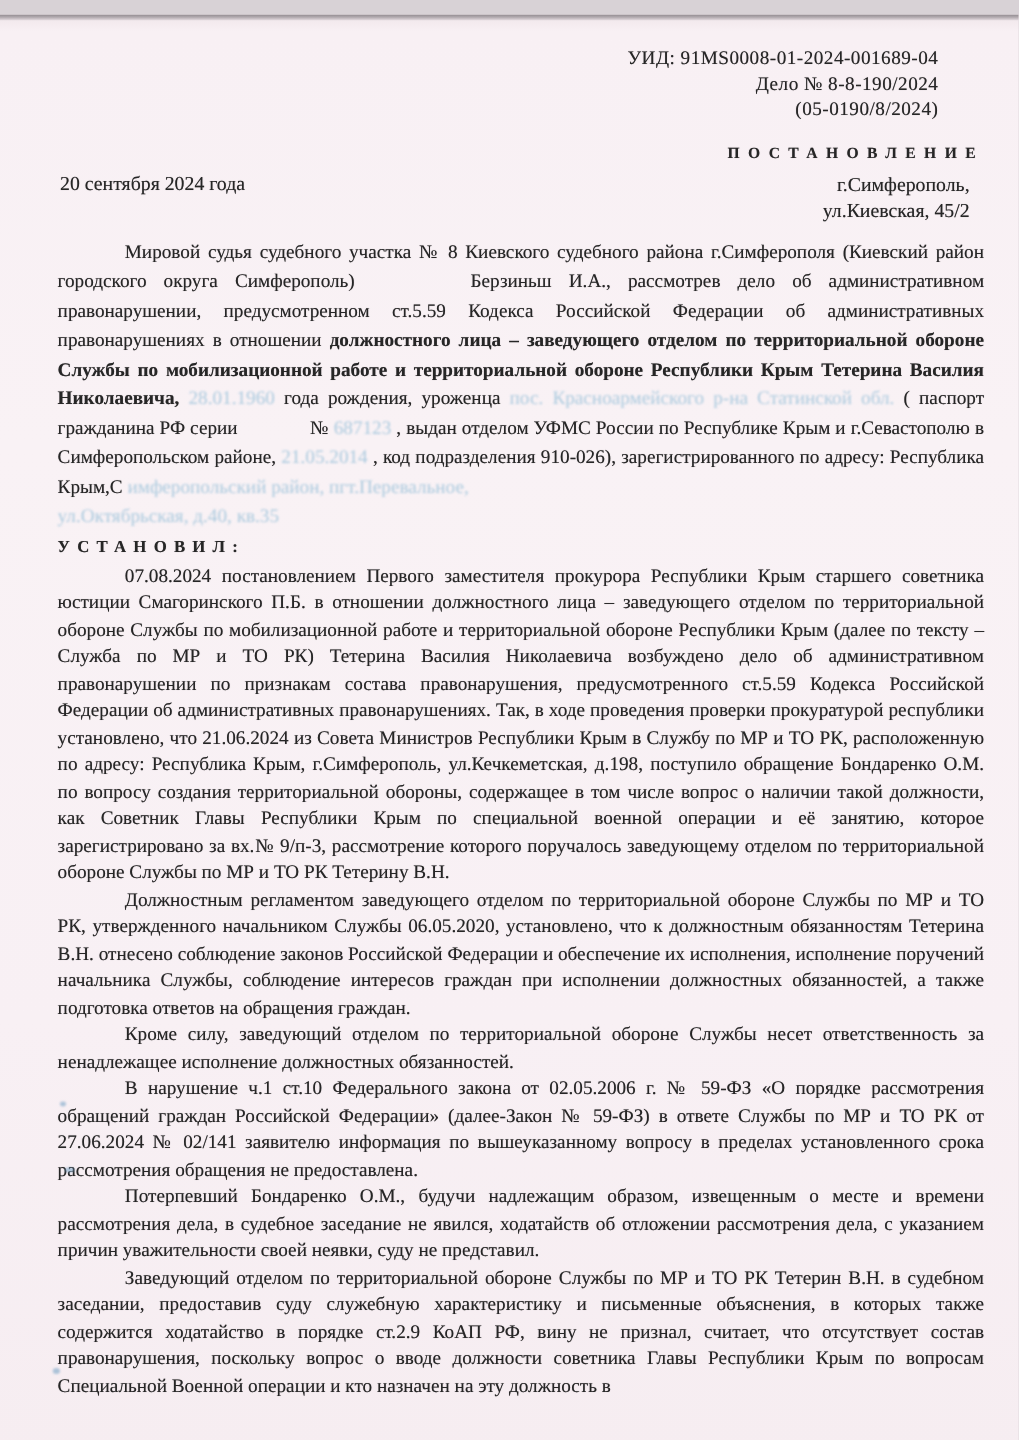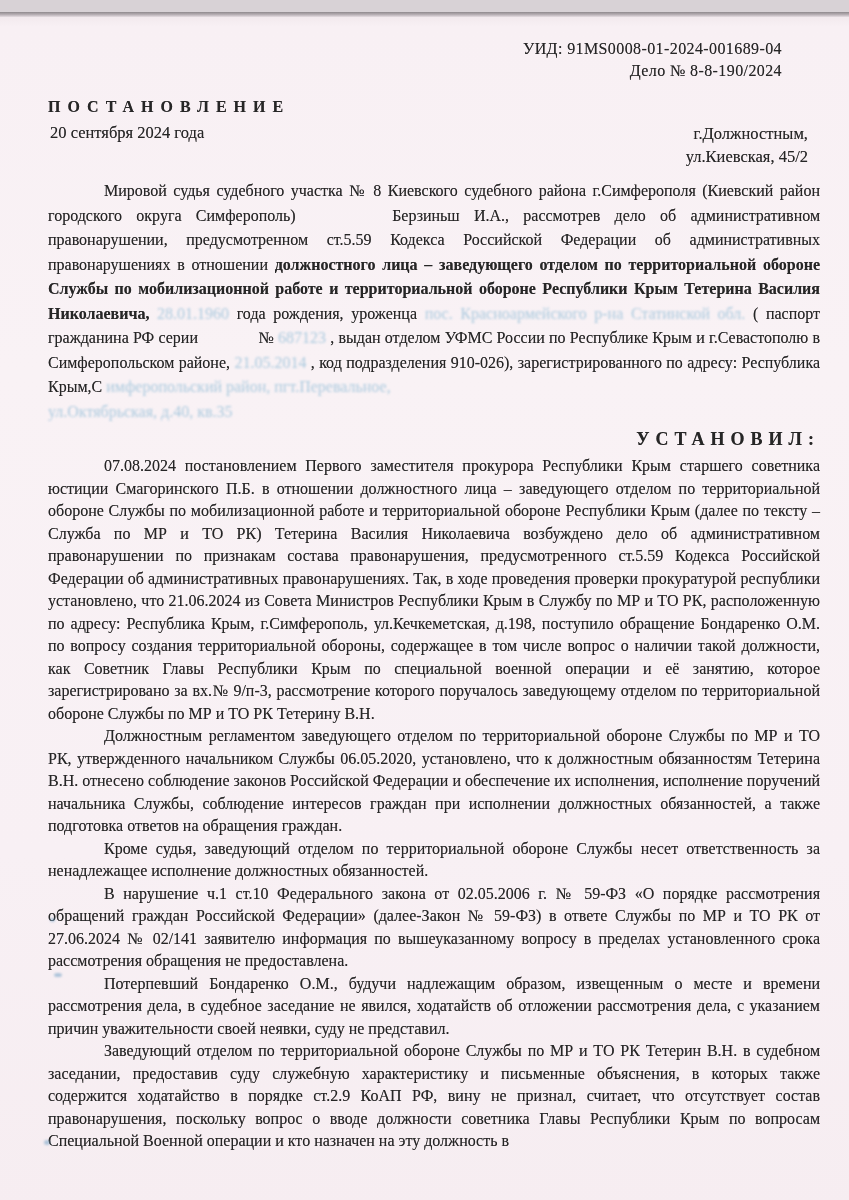--- a/index.html
+++ b/index.html
@@ -33,23 +33,23 @@
   }
   .header-block {
     text-align: right;
     padding-right: 38px;
     font-size: 16px;
     line-height: 21.5px;
     letter-spacing: 0.4px;
   }
   .doc-title {
     margin-top: 17px;
-    text-align: left;
+    text-align: right;
     font-weight: bold;
-    font-size: 16px;
+    font-size: 13px;
     letter-spacing: 7px;
   }
   .dateline {
     display: flex;
     justify-content: space-between;
     align-items: flex-start;
     margin-top: 7px;
     font-size: 16.5px;
   }
   .dateline-left { padding-left: 2px; }
@@ -63,23 +63,23 @@
     font-size: 16px;
     text-align: justify;
   }
   p.para {
     margin: 0;
     text-indent: 56px;
     line-height: 22.5px;
   }
   p.para.intro { line-height: 24.5px; }
   .section-heading {
-    text-align: right;
+    text-align: left;
     font-weight: bold;
-    font-size: 18px;
+    font-size: 14px;
     letter-spacing: 6px;
     margin: 5px 0 5px 0;
   }
   .run-b { font-weight: bold; }
   .run-r {
     color: #a3c6dc;
     filter: blur(1.1px);
     opacity: 0.9;
     text-shadow: none;
   }
@@ -99,40 +99,41 @@
 <body>
 
 <div class="scan-page">
   <div class="scan-top-edge"></div>
 
   <div class="doc">
 
     <div class="header-block">
       <div>УИД: 91MS0008-01-2024-001689-04</div>
       <div>Дело № 8-8-190/2024</div>
+      <div>(05-0190/8/2024)</div>
     </div>
 
     <div class="doc-title">ПОСТАНОВЛЕНИЕ</div>
 
     <div class="dateline">
       <div class="dateline-left">20 сентября 2024 года</div>
       <div class="dateline-right">
-        <div>г.Должностным,</div>
+        <div>г.Симферополь,</div>
         <div>ул.Киевская, 45/2</div>
       </div>
     </div>
 
     <div class="body-text">
       <p class="para intro"><span class="run-n">Мировой судья судебного участка № 8 Киевского судебного района г.Симферополя (Киевский район городского округа Симферополь)</span> <span class="run-g" style="width: 68px;">&nbsp;</span> <span class="run-n">Берзиньш И.А., рассмотрев дело об административном правонарушении, предусмотренном ст.5.59 Кодекса Российской Федерации об административных правонарушениях в отношении </span> <span class="run-b">должностного лица – заведующего отделом по территориальной обороне Службы по мобилизационной работе и территориальной обороне Республики Крым  Тетерина Василия Николаевича,</span> <span class="run-r"> 28.01.1960 </span> <span class="run-n">года рождения, уроженца </span> <span class="run-r">пос. Красноармейского р-на Статинской обл.</span> <span class="run-n"> ( паспорт гражданина РФ серии </span> <span class="run-g" style="width: 52px;">&nbsp;</span> <span class="run-n">№ </span> <span class="run-r">687123</span> <span class="run-n">, выдан отделом УФМС России по Республике Крым и г.Севастополю в Симферопольском районе, </span> <span class="run-r">21.05.2014</span> <span class="run-n"> , код подразделения 910-026), зарегистрированного по адресу: Республика Крым,С</span> <span class="run-r">имферопольский район, пгт.Перевальное,</span> <br><span class="run-r">ул.Октябрьская, д.40, кв.35</span> </p>
 
       <div class="section-heading">УСТАНОВИЛ:</div>
 
       <p class="para"><span class="run-n">07.08.2024 постановлением Первого заместителя прокурора Республики Крым старшего советника юстиции Смагоринского П.Б. в отношении должностного лица – заведующего отделом по территориальной обороне Службы по мобилизационной работе и территориальной обороне Республики Крым (далее по тексту – Служба по МР и ТО РК) Тетерина Василия Николаевича возбуждено дело об административном правонарушении по признакам состава правонарушения, предусмотренного ст.5.59 Кодекса Российской Федерации об административных правонарушениях. Так, в ходе проведения проверки прокуратурой республики установлено, что 21.06.2024 из Совета Министров Республики Крым в Службу по МР и ТО РК, расположенную по адресу: Республика Крым, г.Симферополь, ул.Кечкеметская, д.198, поступило обращение Бондаренко О.М. по вопросу создания территориальной обороны, содержащее в том числе вопрос о наличии такой должности, как Советник Главы Республики Крым по специальной военной операции и её занятию, которое зарегистрировано за вх.№ 9/п-3, рассмотрение которого поручалось заведующему отделом по территориальной обороне Службы по МР и ТО РК Тетерину В.Н.</span> </p>
       <p class="para"><span class="run-n">Должностным регламентом заведующего отделом по территориальной обороне Службы по МР и ТО РК, утвержденного начальником Службы 06.05.2020, установлено, что к должностным обязанностям Тетерина В.Н. отнесено соблюдение законов Российской Федерации и обеспечение их исполнения, исполнение поручений начальника Службы, соблюдение интересов граждан при исполнении должностных обязанностей, а также подготовка ответов на обращения граждан.</span> </p>
-      <p class="para"><span class="run-n">Кроме судья, заведующий отделом по территориальной обороне Службы несет ответственность за ненадлежащее исполнение должностных обязанностей.</span> </p>
+      <p class="para"><span class="run-n">Кроме силу, заведующий отделом по территориальной обороне Службы несет ответственность за ненадлежащее исполнение должностных обязанностей.</span> </p>
       <p class="para"><span class="run-n">В нарушение ч.1 ст.10 Федерального закона от 02.05.2006 г. № 59-ФЗ «О порядке рассмотрения обращений граждан Российской Федерации» (далее-Закон № 59-ФЗ) в ответе Службы по МР и ТО РК от 27.06.2024 № 02/141 заявителю информация по вышеуказанному вопросу в пределах установленного срока рассмотрения обращения не предоставлена.</span> </p>
       <p class="para"><span class="run-n">Потерпевший Бондаренко О.М., будучи надлежащим образом, извещенным о месте и времени рассмотрения дела, в судебное заседание не явился, ходатайств об отложении рассмотрения дела, с указанием причин уважительности своей неявки, суду не представил.</span> </p>
       <p class="para"><span class="run-n">Заведующий отделом по территориальной обороне Службы по МР и ТО РК Тетерин В.Н. в судебном заседании, предоставив суду служебную характеристику и письменные объяснения, в которых также содержится ходатайство в порядке ст.2.9 КоАП РФ, вину не признал, считает, что отсутствует состав правонарушения, поскольку вопрос о вводе должности советника Главы Республики Крым по вопросам Специальной Военной операции и кто назначен на эту должность в</span> </p>
     </div>
   </div>
 
   <div class="ink-speck speck-1"></div>
   <div class="ink-speck speck-2"></div>
   <div class="ink-speck speck-3"></div>
 </div>

